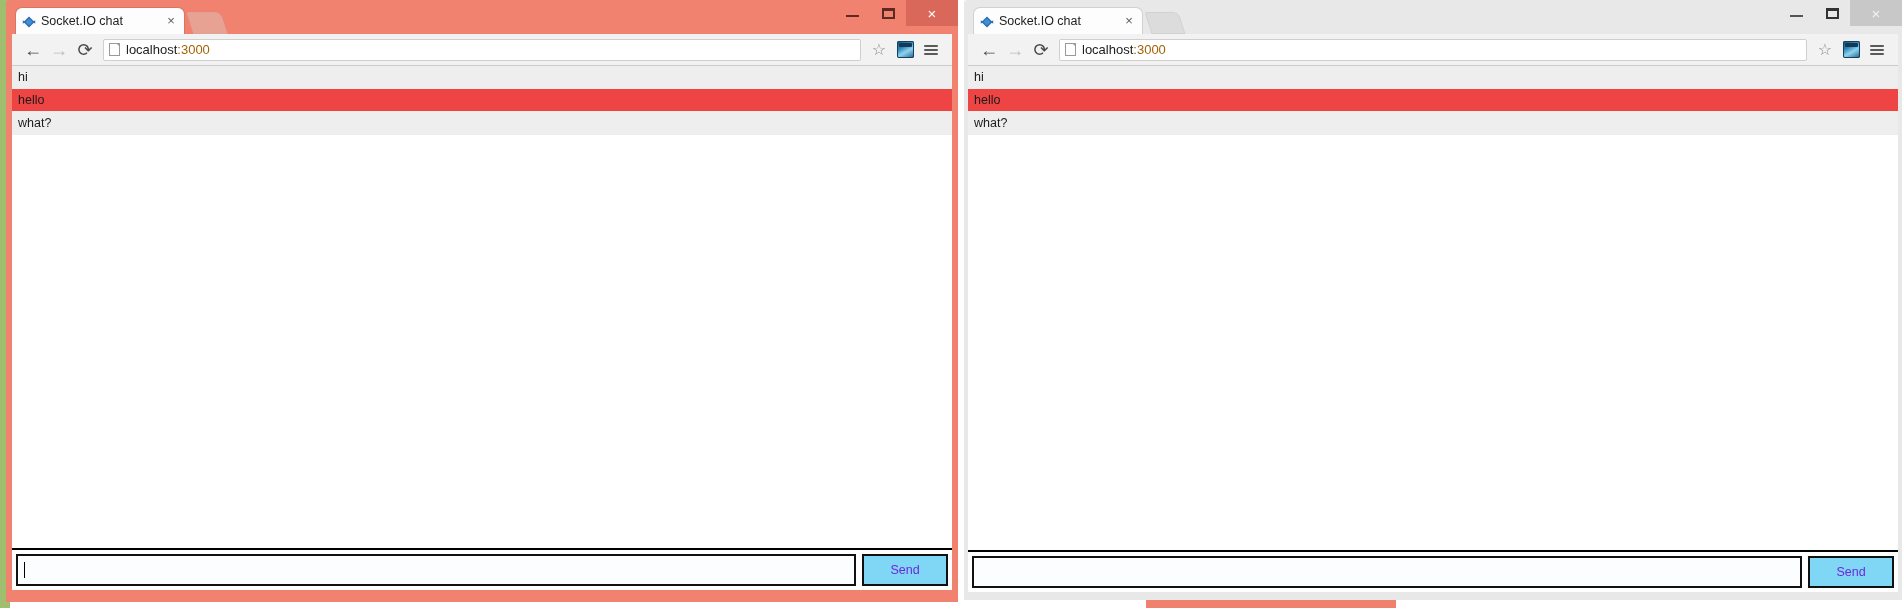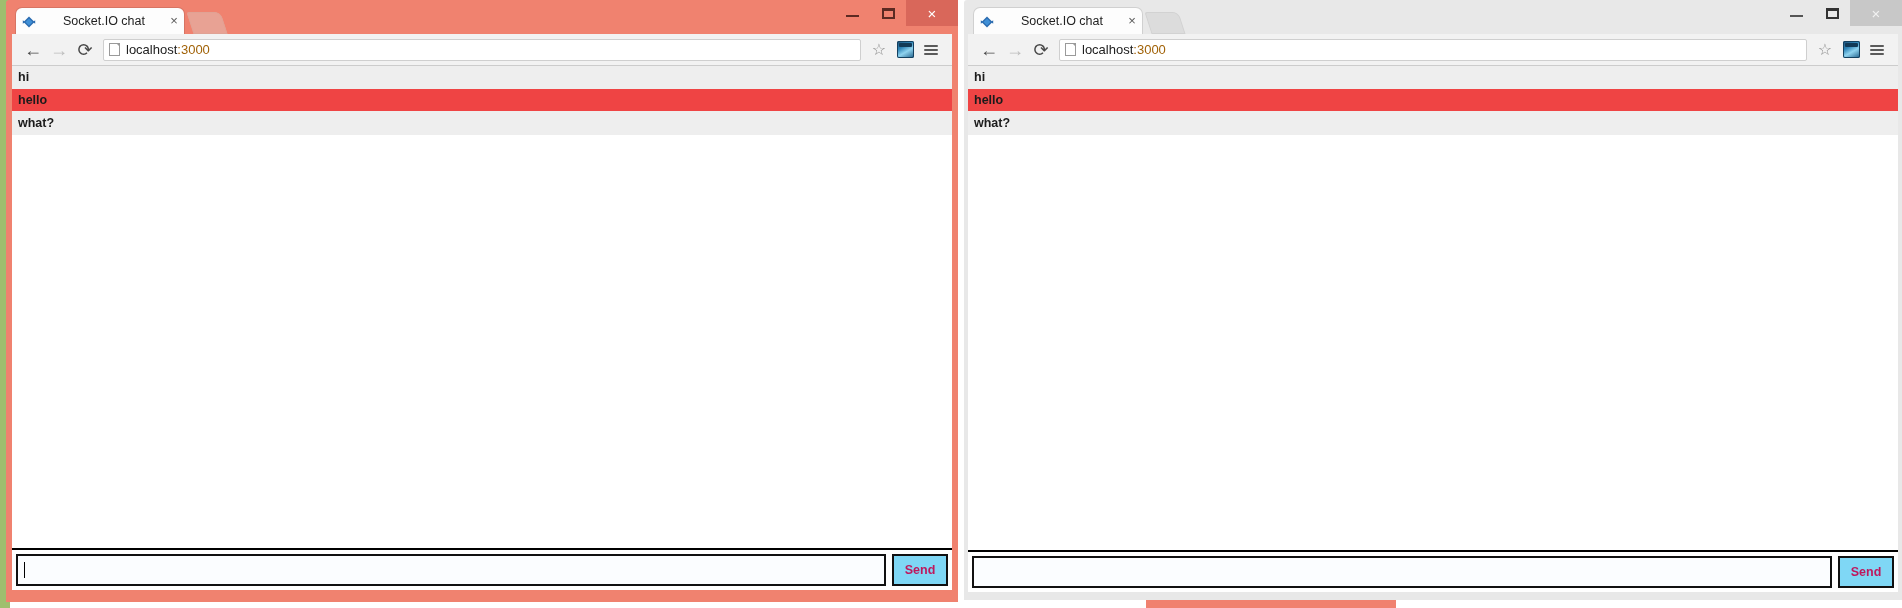--- a/index.html
+++ b/index.html
@@ -41,21 +41,20 @@
   .tab {
     position: absolute;
     left: 10px; top: 8px;
     width: 168px; height: 27px;
     background: #fdfdfd;
     border-radius: 6px 6px 0 0;
     box-shadow: 0 0 0 1px rgba(0,0,0,0.10);
     display: flex; align-items: center;
     padding: 4px 6px;
     overflow: hidden;
-    gap: 22px;
   }
   .tab-favicon {
     width: 14px; height: 14px; flex: none;
     margin-right: 5px;
     position: relative;
   }
   .tab-title {
     font-size: 12.5px; color: #222;
     white-space: nowrap; flex: 1;
     line-height: 1;
@@ -154,21 +153,20 @@
     width: 13px; height: 4px; background: #123a57; border-radius: 1px;
   }
   .hamburger { width: 14px; display: flex; flex-direction: column; gap: 2px; }
   .hamburger span { display: block; height: 2px; background: #5a5a5a; border-radius: 1px; }
 
   
   .viewport {
     position: absolute;
     background: #fff;
     overflow: hidden;
-    font-weight: bold;
   }
   .msg-list { list-style: none; }
   .msg-item {
     font-size: 12.5px; color: #1b1b1b;
     padding: 4px 6px;
     line-height: 14px;
     border-bottom: 1px solid #eee;
   }
   .msg-item.odd { background: #eeeeee; }
   .msg-item.even { background: #ef4444; }
@@ -189,25 +187,25 @@
     display: flex; align-items: center;
     padding: 0 6px;
     font-size: 13px; color: #111;
     position: relative;
   }
   .caret {
     display: inline-block;
     width: 1px; height: 16px; background: #000;
   }
   .send-btn {
-    width: 56px; height: 32px;
+    width: 86px; height: 32px;
     margin-left: 6px;
     background: #7fd7f5;
     border: 2px solid #111;
-    font-size: 12.5px; color: #be185d;
+    font-size: 12.5px; color: #6d28d9;
     display: flex; align-items: center; justify-content: center;
     font-family: "Liberation Sans", sans-serif;
   }
 
   
   #win-left { left: 6px; top: 0; width: 952px; height: 602px; }
   #win-left .win-frame { border: 0; }
   #win-left .toolbar { left: 6px; right: 6px; }
   #win-left .titlebar { left: 0; right: 0; }
   #win-left .viewport { left: 6px; right: 6px; top: 66px; bottom: 12px; }

